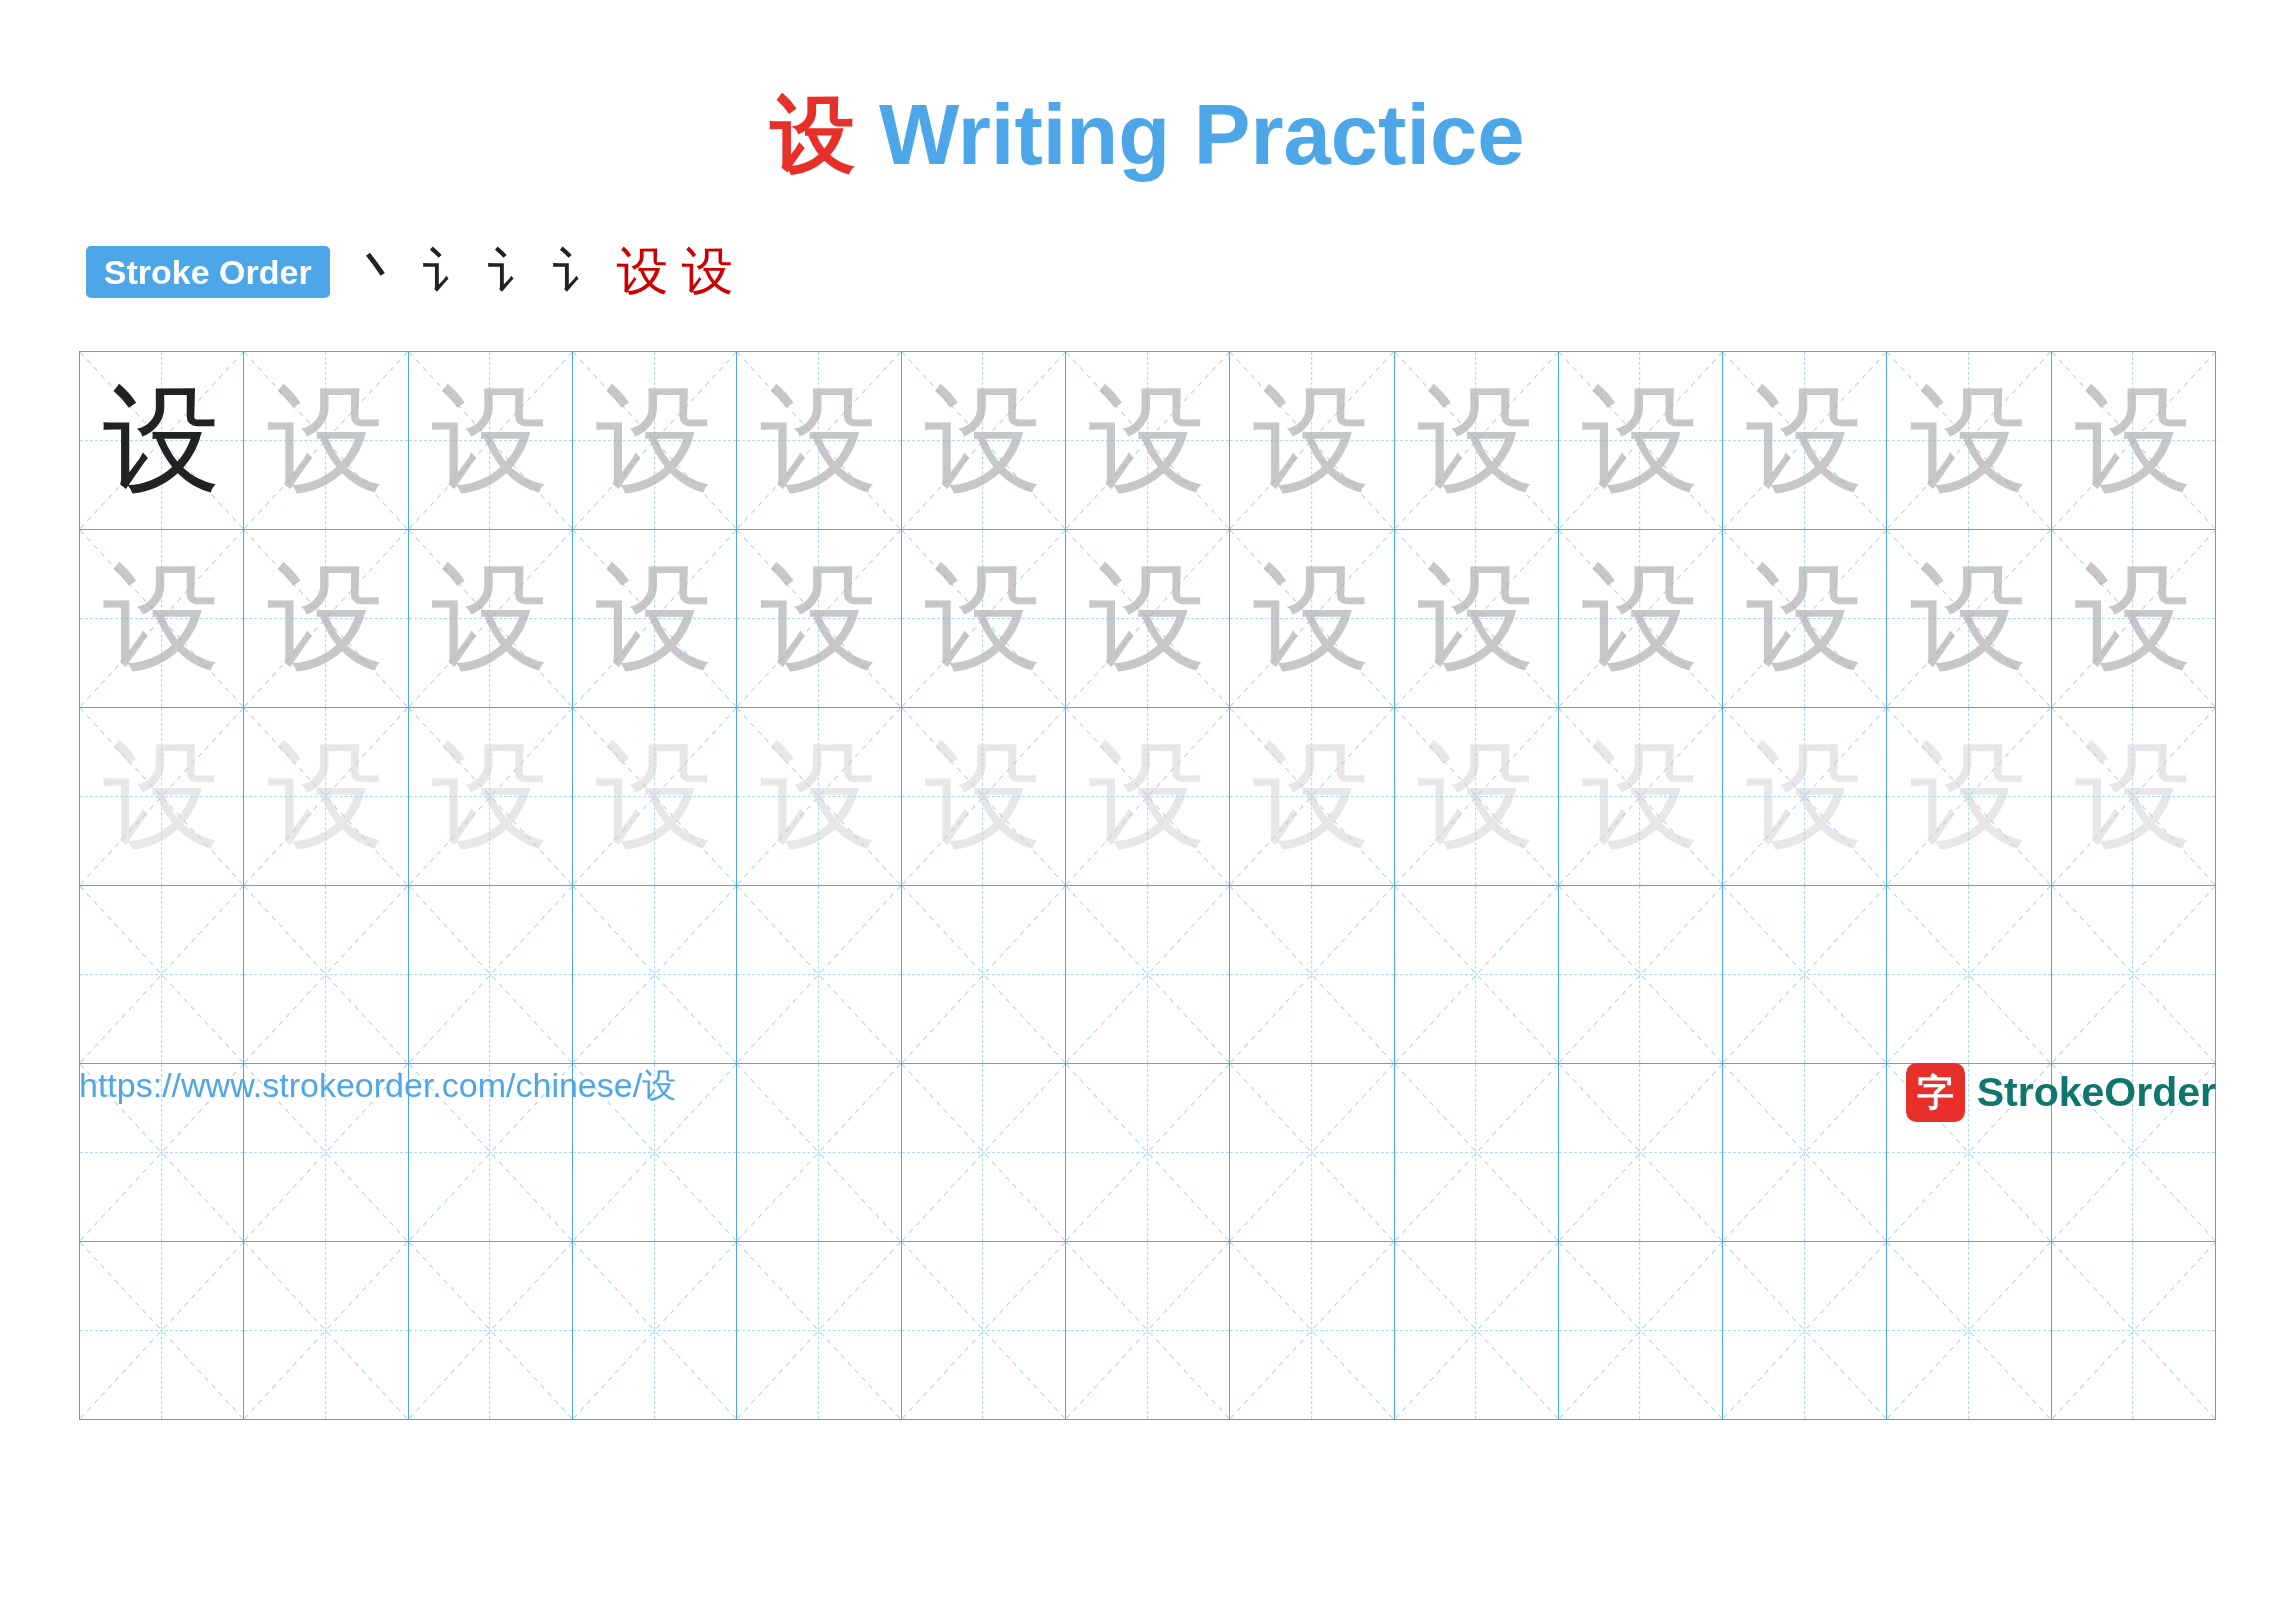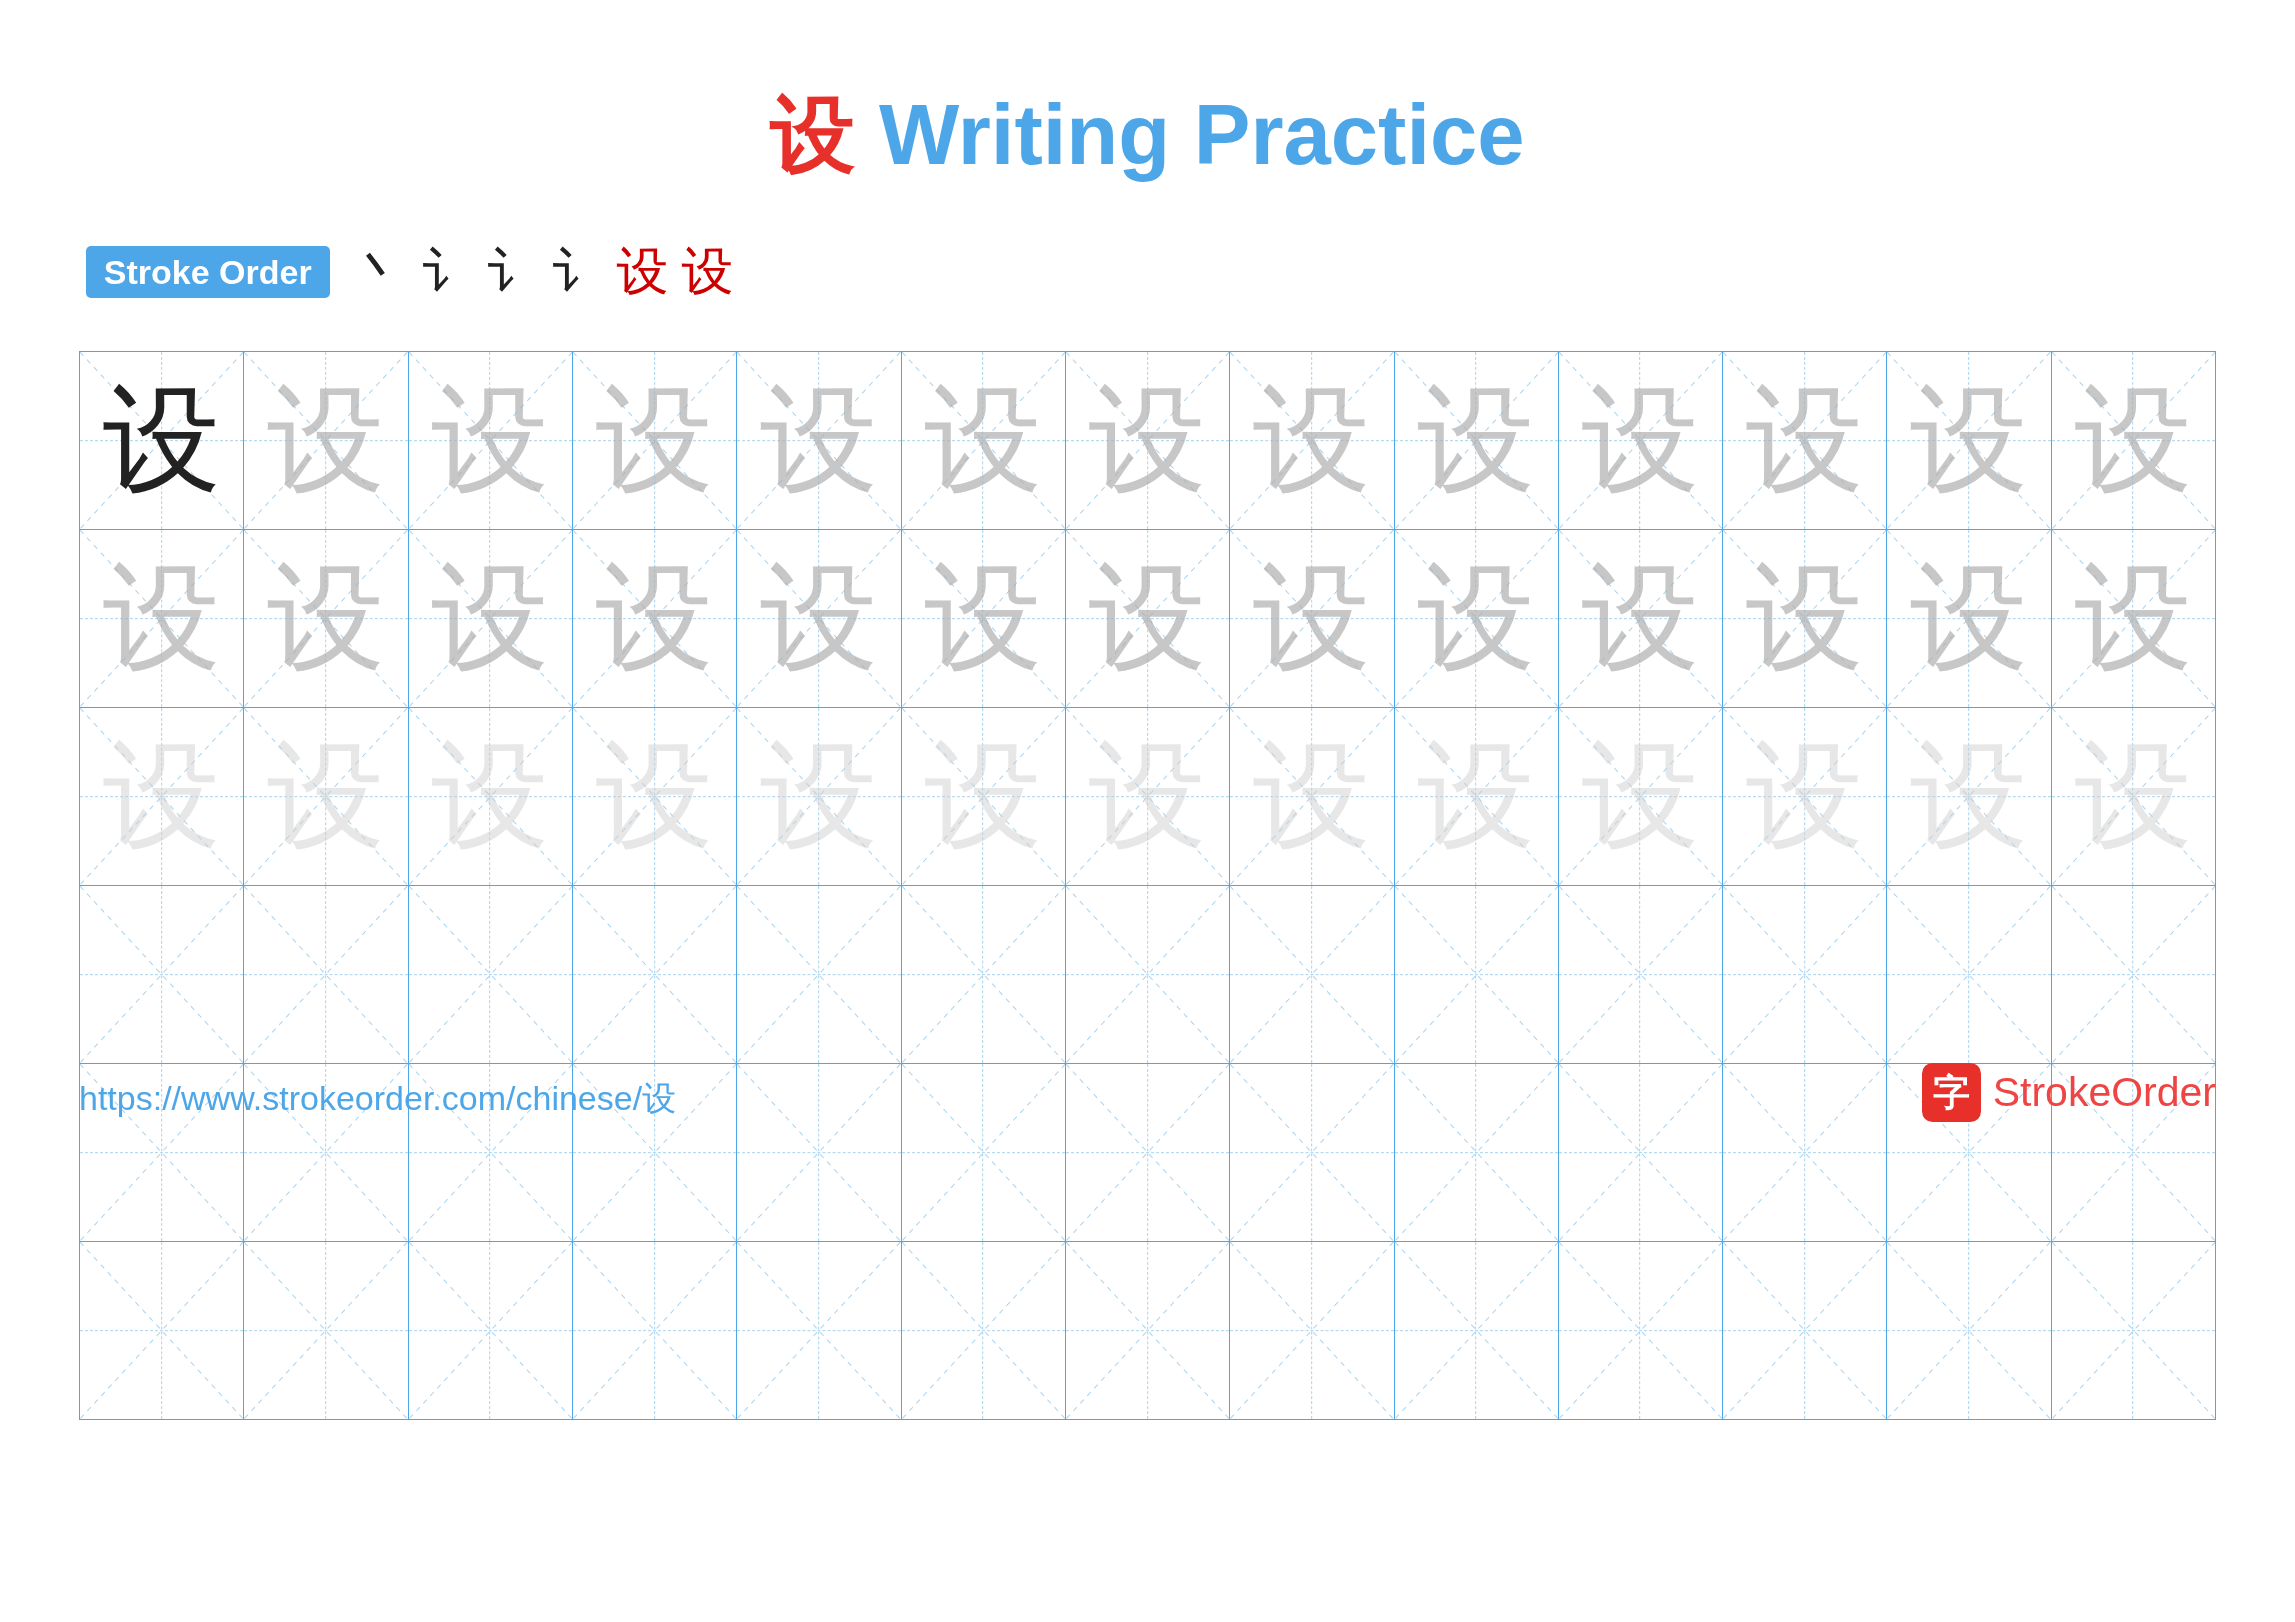--- a/index.html
+++ b/index.html
@@ -151,21 +151,21 @@
       opacity: 0.5;
     }
 
     
     .footer {
       position: absolute;
       bottom: 52px;
       left: 79px;
       right: 79px;
       display: flex;
-      align-items: flex-end;
+      align-items: flex-start;
       justify-content: space-between;
     }
 
     .footer-url {
       font-size: 34px;
       color: #4da6e8;
       text-decoration: none;
     }
 
     .footer-logo {
@@ -183,22 +183,22 @@
       align-items: center;
       justify-content: center;
       color: white;
       font-size: 37px;
       font-weight: bold;
       font-family: serif;
     }
 
     .logo-text {
       font-size: 41px;
-      font-weight: normal;
-      color: #ef4444;
+      font-weight: bold;
+      color: #0f766e;
     }
   </style>
 </head>
 <body>
 
 <div class="page">
 
   <div class="title-area">
     <span class="title-text">
       <span style="color:#e8302a; font-family:'SimSun','STSong',serif;">设</span><span> Writing Practice</span>

